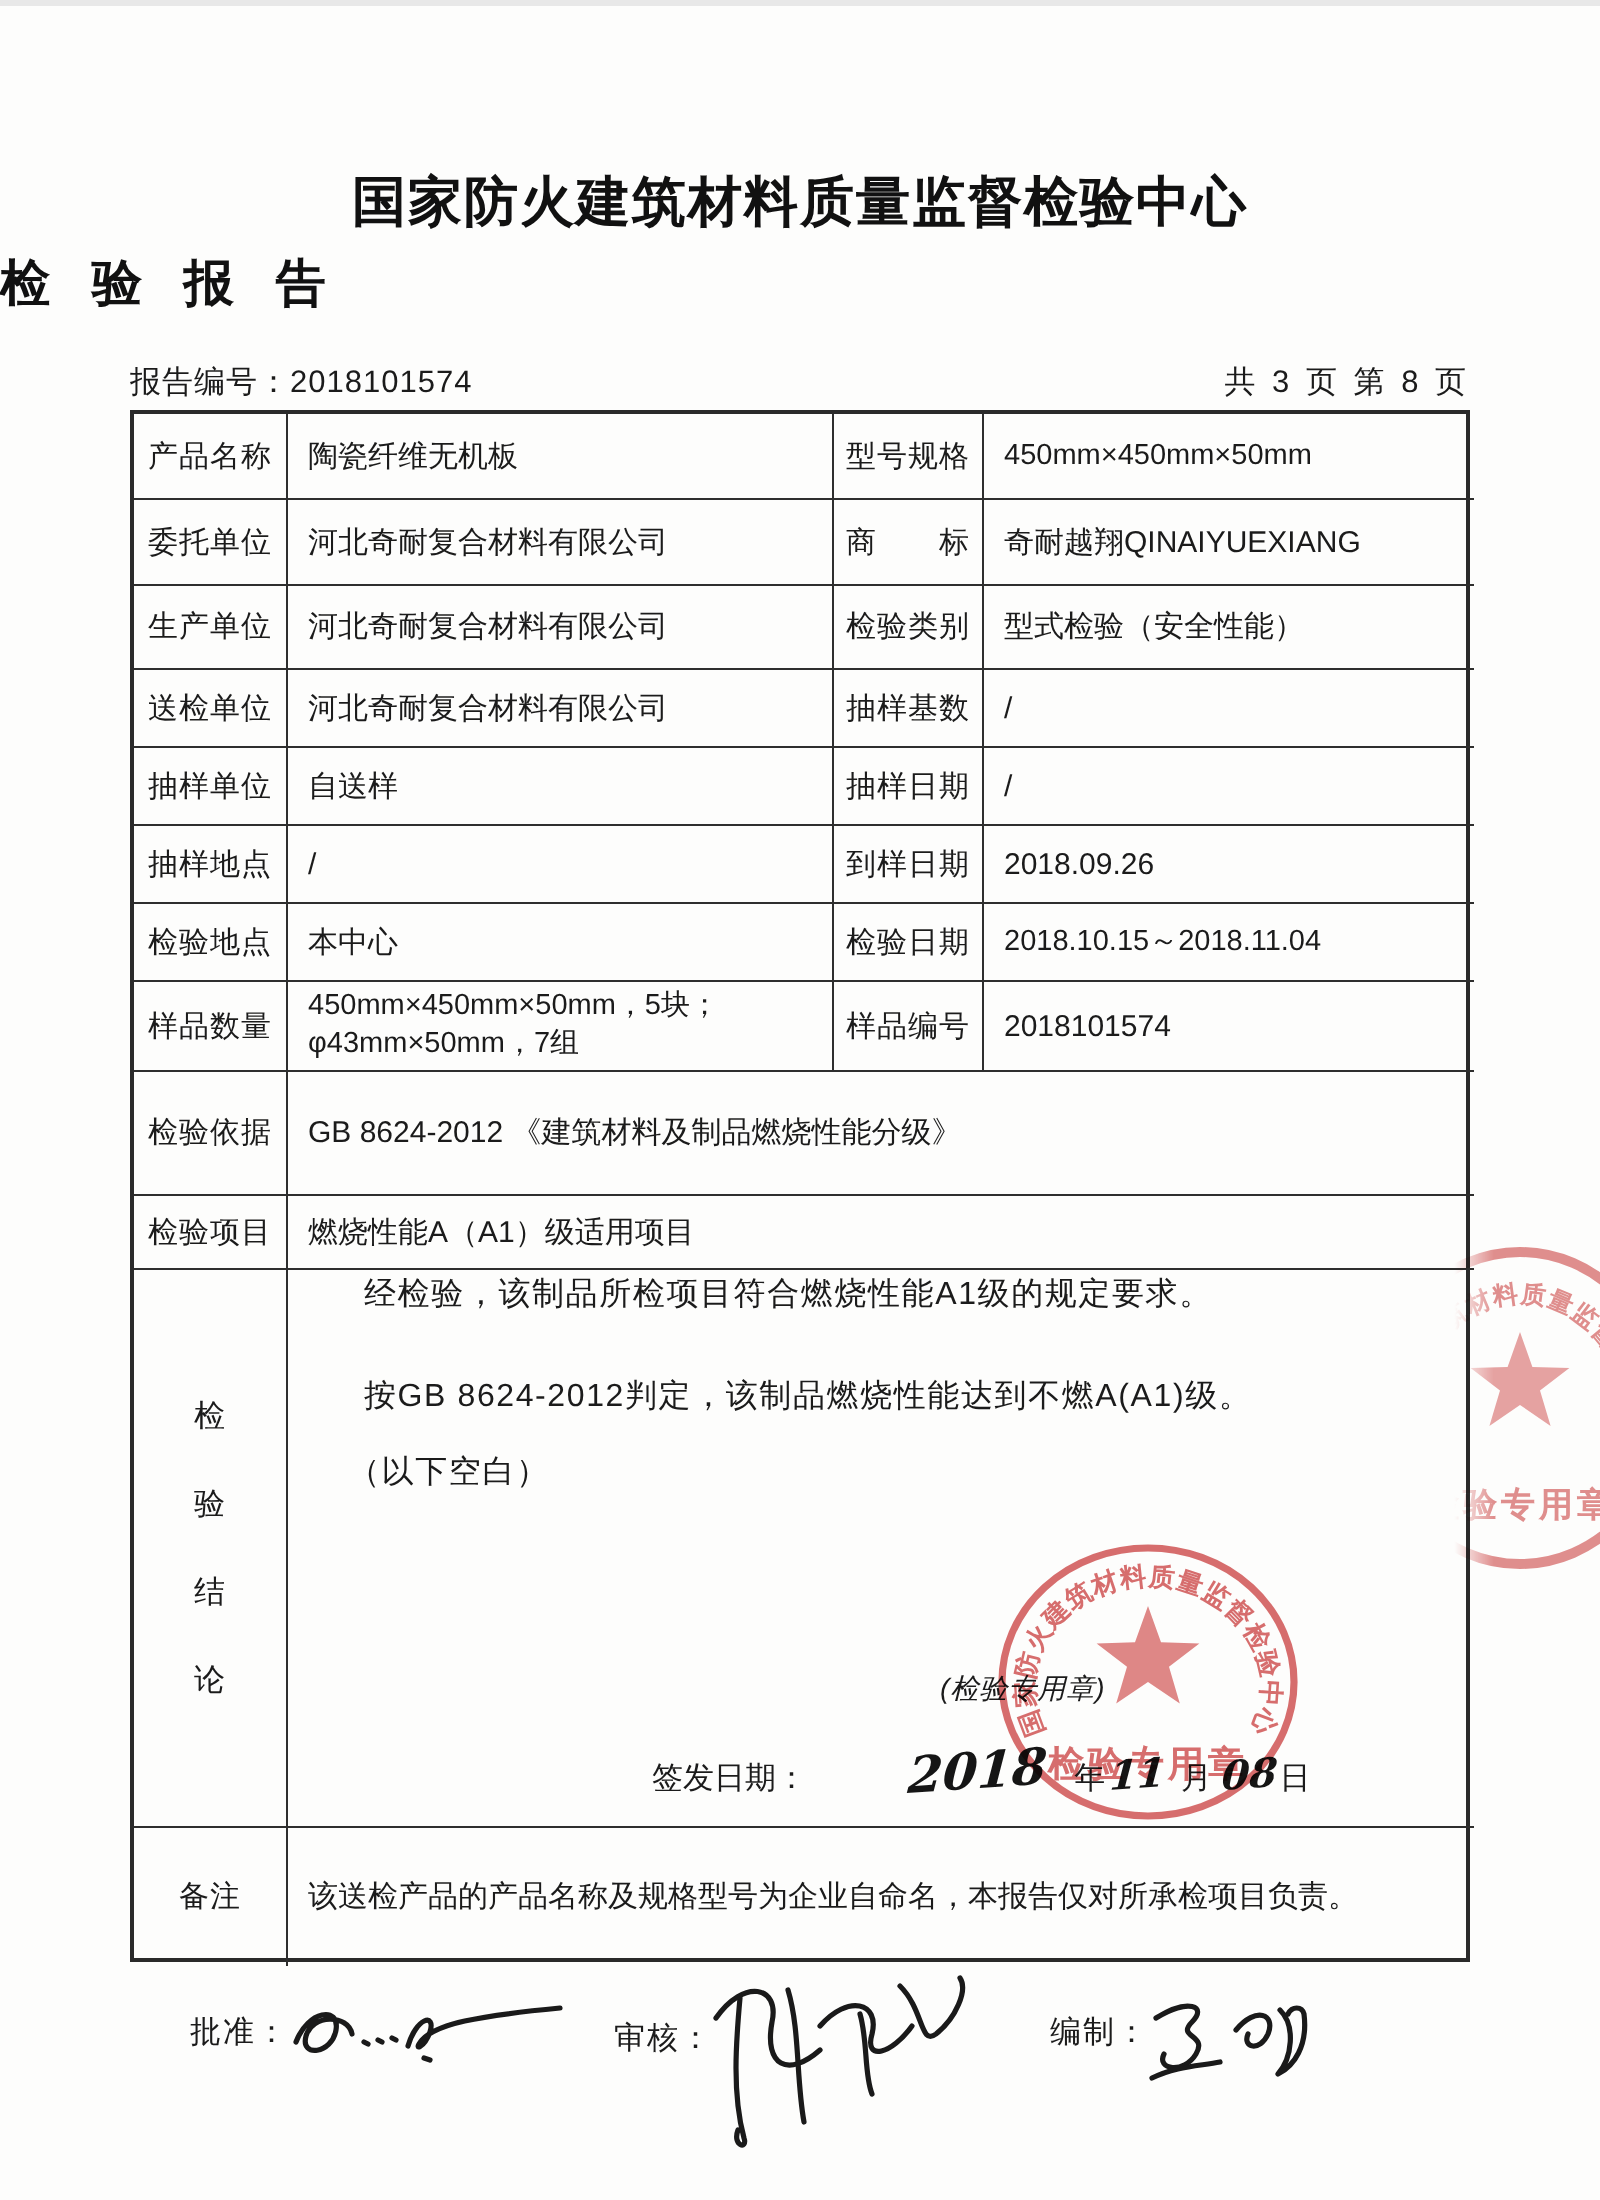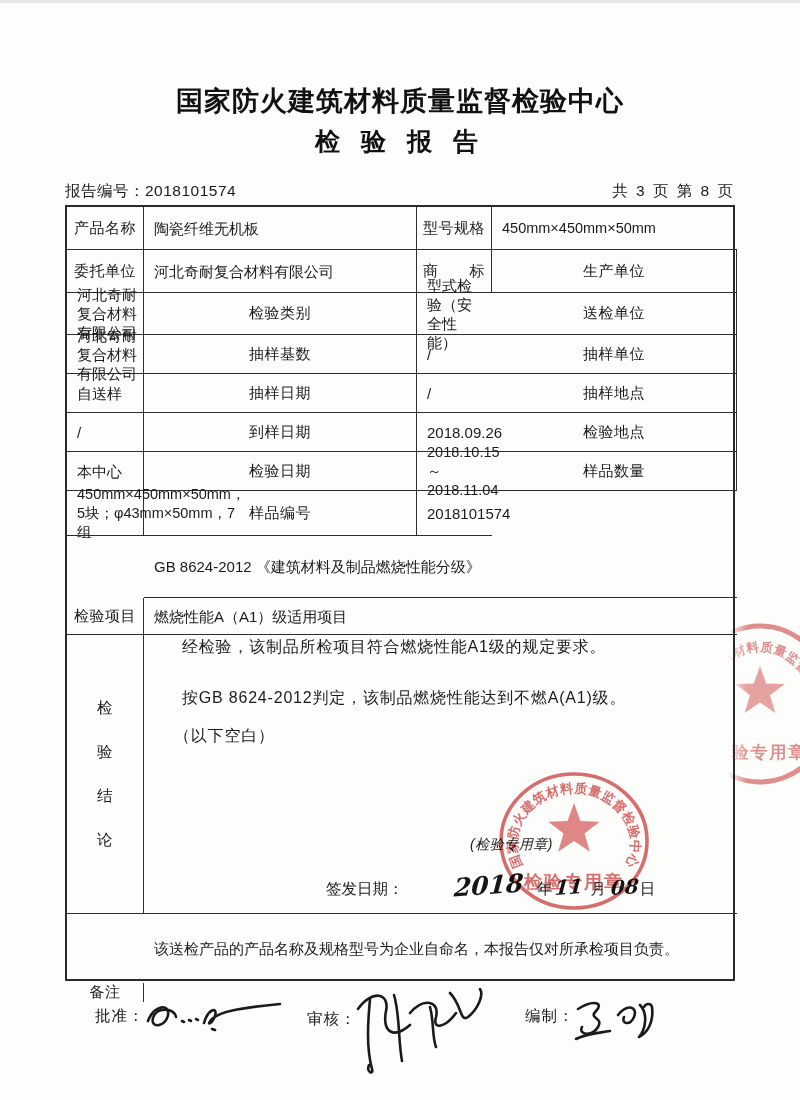--- a/index.html
+++ b/index.html
@@ -8,21 +8,21 @@
     background:#fdfdfc;overflow:hidden;
     font-family:"Liberation Sans","DejaVu Sans",sans-serif;
     color:#1b1b1b;
   }
   
   .org-title{
     position:absolute;left:0;top:80px;width:100%;text-align:center;
     font-size:27px;font-weight:bold;letter-spacing:1px;color:#111;
   }
   .report-title{
-    position:absolute;left:0;top:122px;width:100%;text-align:center;
+    position:absolute;left:0;top:122px;width:100%;
     font-size:25px;font-weight:bold;letter-spacing:7px;color:#111;
   }
   .meta-line{
     position:absolute;left:65px;top:177px;width:670px;height:22px;
     font-size:15.5px;display:flex;justify-content:space-between;align-items:flex-end;gap:29px;
   }
   .meta-left{letter-spacing:.5px;}
   .meta-right{letter-spacing:2px;}
   
   .rpt-table{
@@ -99,20 +99,21 @@
   <div class="rpt-table">
 
     <div class="cell lab">产品名称</div>
     <div class="cell val">陶瓷纤维无机板</div>
     <div class="cell lab">型号规格</div>
     <div class="cell val no-r small-dim">450mm×450mm×50mm</div>
 
     <div class="cell lab">委托单位</div>
     <div class="cell val">河北奇耐复合材料有限公司</div>
     <div class="cell lab">商　　标</div>
+    <div class="cell val no-r">奇耐越翔QINAIYUEXIANG</div>
 
     <div class="cell lab">生产单位</div>
     <div class="cell val">河北奇耐复合材料有限公司</div>
     <div class="cell lab">检验类别</div>
     <div class="cell val no-r">型式检验（安全性能）</div>
 
     <div class="cell lab">送检单位</div>
     <div class="cell val">河北奇耐复合材料有限公司</div>
     <div class="cell lab">抽样基数</div>
     <div class="cell val no-r">/</div>
@@ -130,20 +131,21 @@
     <div class="cell lab">检验地点</div>
     <div class="cell val">本中心</div>
     <div class="cell lab">检验日期</div>
     <div class="cell val no-r small-dim">2018.10.15～2018.11.04</div>
 
     <div class="cell lab">样品数量</div>
     <div class="cell val small-dim">450mm×450mm×50mm，5块；φ43mm×50mm，7组</div>
     <div class="cell lab">样品编号</div>
     <div class="cell val no-r">2018101574</div>
 
+    <div class="cell lab">检验依据</div>
     <div class="cell val span3 no-r">GB 8624-2012 《建筑材料及制品燃烧性能分级》</div>
 
     <div class="cell lab">检验项目</div>
     <div class="cell val span3 no-r">燃烧性能A（A1）级适用项目</div>
 
     <div class="cell lab concl-label">
       <span>检</span>
       <span>验</span>
       <span>结</span>
       <span>论</span>
@@ -157,22 +159,22 @@
         <span>签发日期：</span>
         <span class="hand hand-year">2018</span>
         <span class="u-year">年</span>
         <span class="hand hand-month">11</span>
         <span class="u-month">月</span>
         <span class="hand hand-day">08</span>
         <span class="u-day">日</span>
       </div>
     </div>
 
+    <div class="cell lab no-b">备注</div>
     <div class="cell val span3 no-r no-b">该送检产品的产品名称及规格型号为企业自命名，本报告仅对所承检项目负责。</div>
-    <div class="cell lab no-b">备注</div>
   </div>
 
   <div class="sig-label lbl-approve">批准：</div>
   <div class="sig-label lbl-review">审核：</div>
   <div class="sig-label lbl-prepare">编制：</div>
 
   <svg class="sig sig-approve" width="150" height="50" viewBox="0 0 150 50">
     <path d="M10,30 C16,14 32,12 30,24 C28,36 12,38 15,27 C18,16 36,16 38,26"></path>
     <path d="M44,30 l2,1 M51,29 l2,1 M58,28 l2,1"></path>
     <path d="M66,32 C70,18 80,15 77,25 C74,33 68,35 73,29 C80,21 100,17 142,13"></path>

